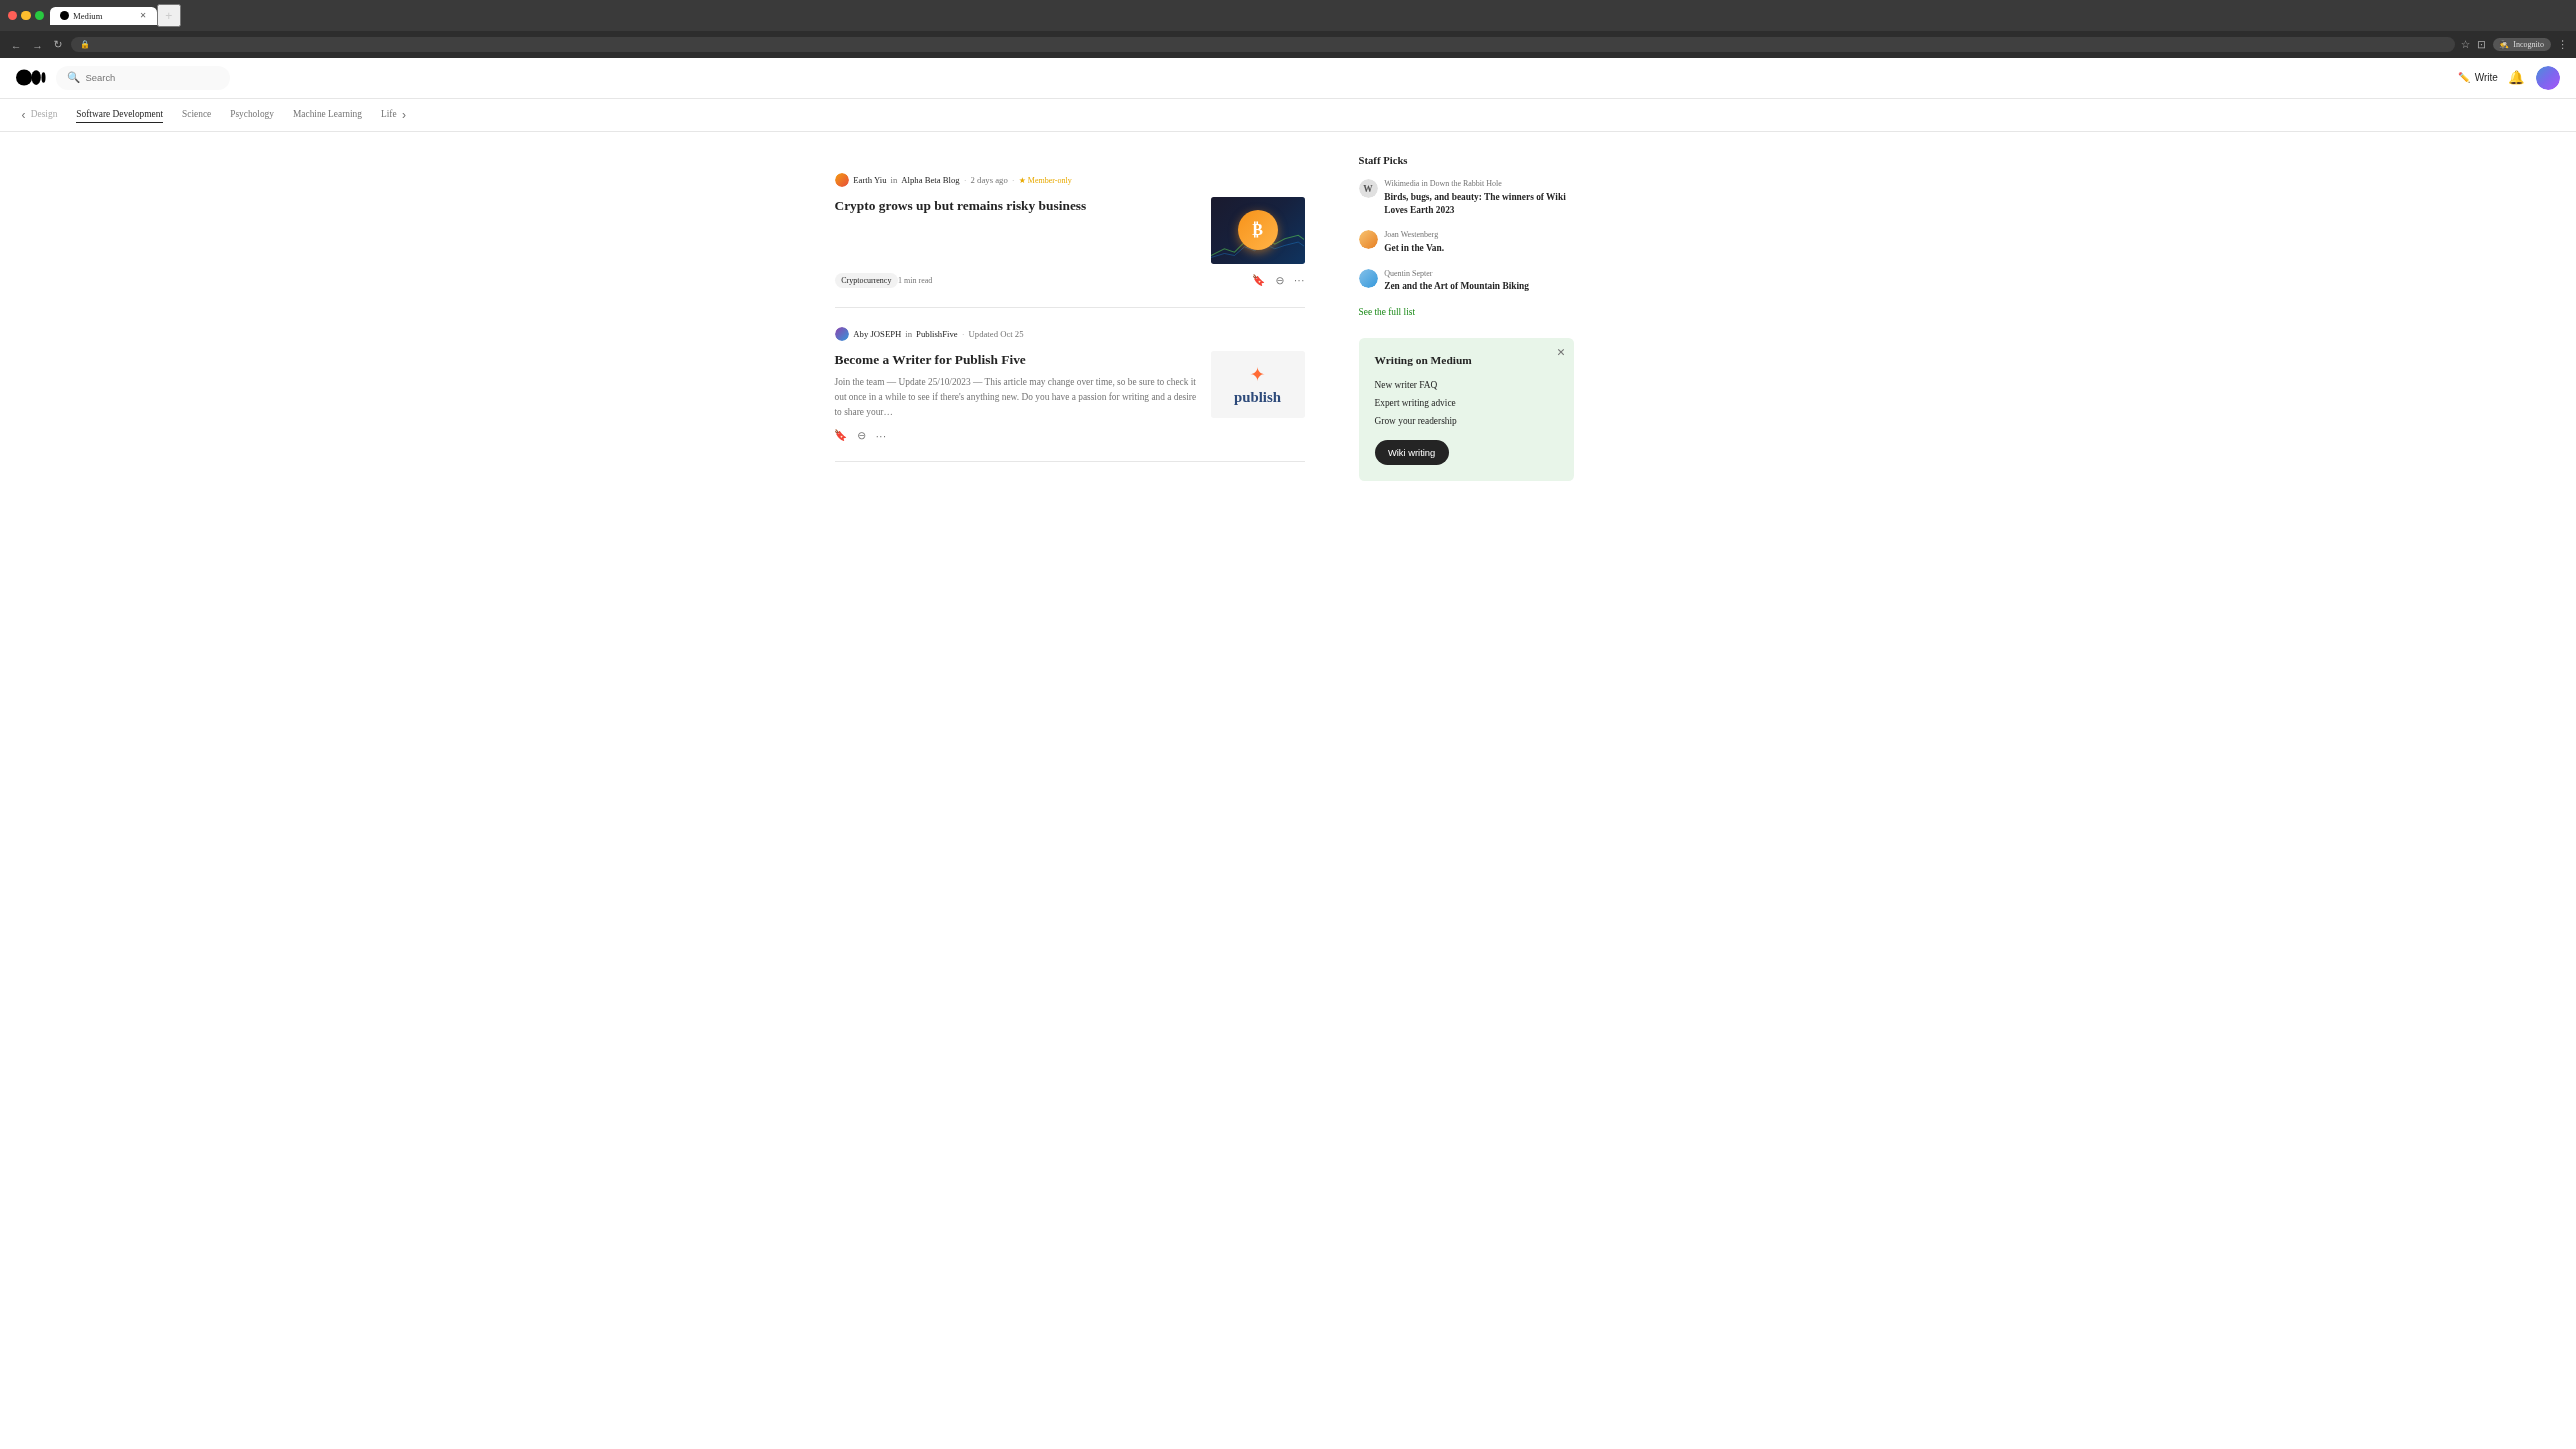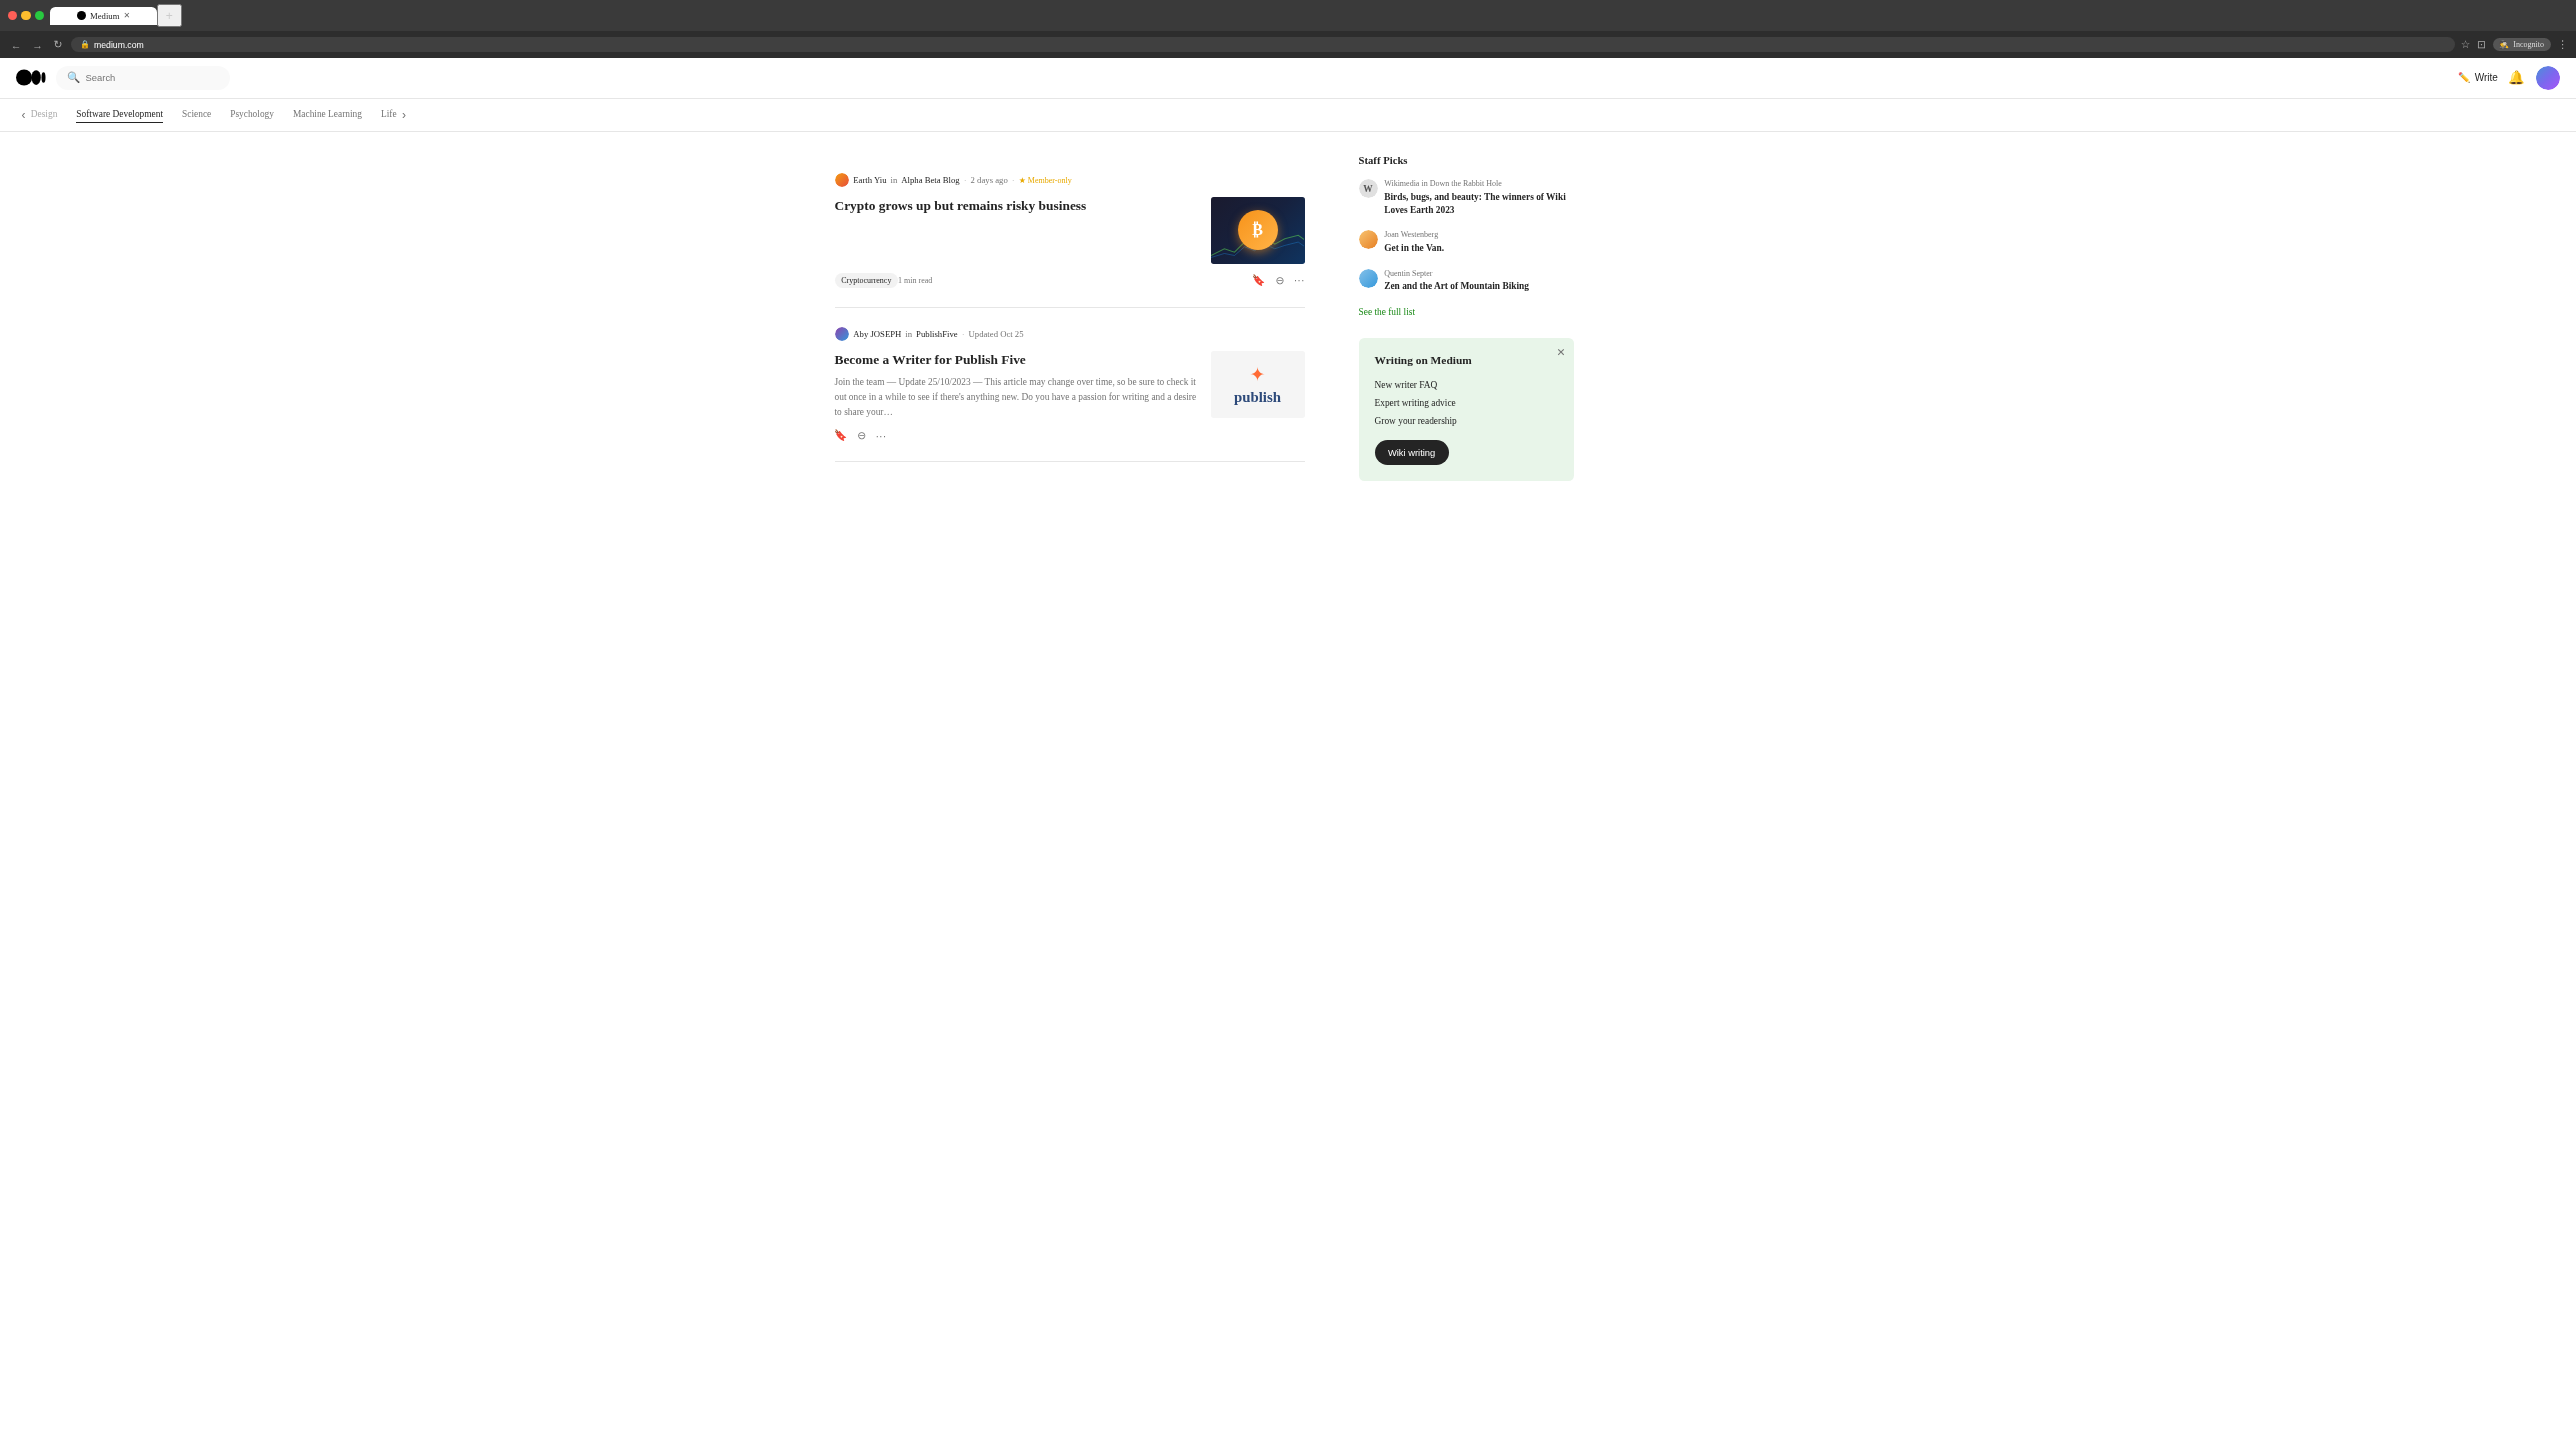--- a/index.html
+++ b/index.html
@@ -32,21 +32,21 @@
     .tab-bar {
       display: flex;
       align-items: center;
       padding: 2.7px 5.4px 0;
       background: #3a3a3a;
     }
     .tab {
       display: flex;
       align-items: flex-start;
       gap: 4px;
-      padding: 4px 27px;
+      padding: 4px 10px;
       border-radius: 5.4px 5.4px 0 0;
       background: #fff;
       color: #242424;
       font-size: 8.7px;
       min-width: 107px;
     }
     .tab-favicon {
       width: 10.7px; height: 10.7px;
       background: #000;
       border-radius: 50%;
@@ -485,21 +485,20 @@
       <button class="tab-new">+</button>
     </div>
     <div style="flex:1;"></div>
   </div>
   <div class="browser-navbar">
     <button class="nav-btn">←</button>
     <button class="nav-btn">→</button>
     <button class="nav-btn">↻</button>
     <div class="address-bar">
       <span class="address-bar-icon">🔒</span>
-      <input type="text" value="medium.com" style="">
     </div>
     <div class="nav-actions">
       <button class="nav-action-btn">☆</button>
       <button class="nav-action-btn">⊡</button>
       <div class="incognito-badge">
         <span>🕵️</span>
         <span>Incognito</span>
       </div>
       <button class="nav-action-btn">⋮</button>
     </div>

